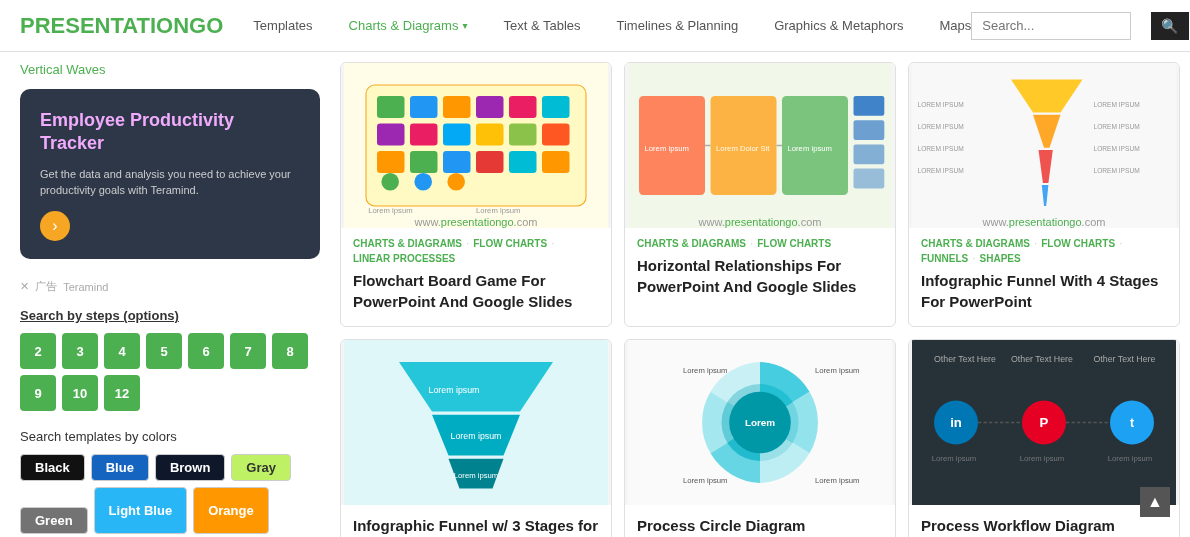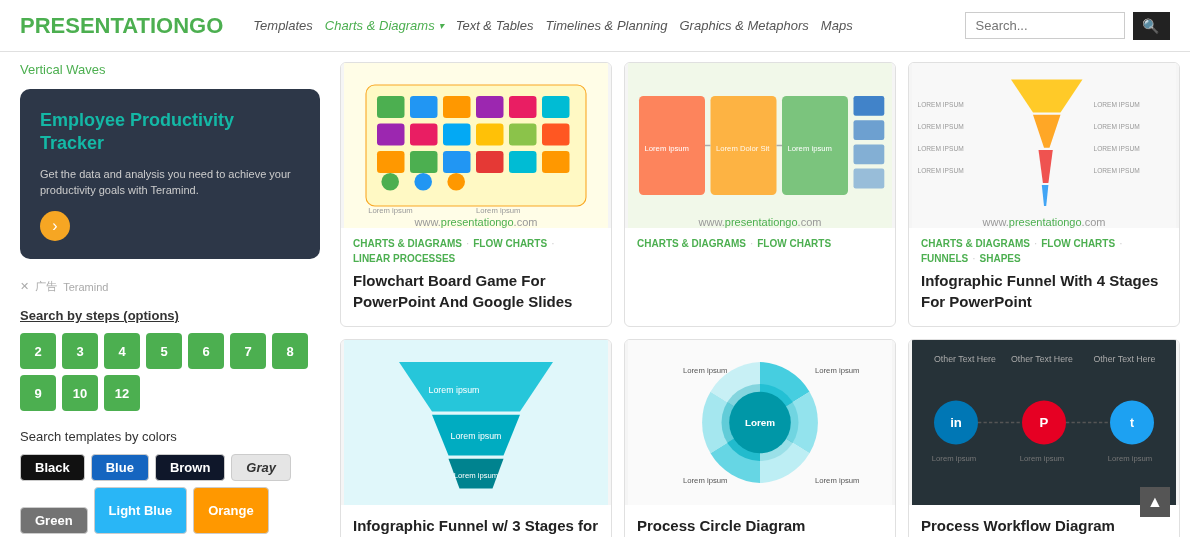--- a/index.html
+++ b/index.html
@@ -18,40 +18,38 @@
       font-size: 22px;
       font-weight: bold;
       color: #222;
       margin-right: 30px;
       white-space: nowrap;
     }
     .logo span { color: #4CAF50; }
     .nav {
       display: flex;
       align-items: center;
-      gap: 12px;
+      gap: 36px;
       flex: 1;
-      font-style: italic;
     }
     .nav-item {
       font-size: 13px;
       color: #555;
       cursor: pointer;
       white-space: nowrap;
     }
     .nav-item.active { color: #4CAF50; }
     .nav-item-with-arrow {
       display: flex;
       align-items: center;
       gap: 4px;
     }
     .search-area {
       display: flex;
-      align-items: center;
-      gap: 8px;
+      gap: 20px;
     }
     .search-input {
       border: 1px solid #ccc;
       padding: 5px 10px;
       font-size: 13px;
       width: 160px;
       outline: none;
     }
     .search-btn {
       background: #222;
@@ -88,21 +86,21 @@
       padding: 20px;
       margin-bottom: 20px;
       color: #fff;
       position: relative;
       height: 170px;
       overflow: hidden;
     }
     .ad-title {
       font-size: 18px;
       font-weight: bold;
-      color: #14b8a6;
+      color: #f0abfc;
       margin-bottom: 10px;
       line-height: 1.3;
     }
     .ad-text {
       font-size: 11px;
       color: #ccc;
       margin-bottom: 12px;
       line-height: 1.5;
     }
     .ad-arrow {
@@ -320,21 +318,21 @@
       <button class="step-btn">9</button>
       <button class="step-btn">10</button>
       <button class="step-btn">12</button>
     </div>
 
     <div class="colors-title">Search templates by colors</div>
     <div class="colors-grid">
       <button class="color-btn" style="background:#111111;color:#fff;">Black</button>
       <button class="color-btn" style="background:#1565C0;color:#fff;">Blue</button>
       <button class="color-btn" style="background:#0f172a;color:#fff;">Brown</button>
-      <button class="color-btn light" style="background:#e5e5e5;color:#333;font-style:italic;">Gray</button>
+      <button class="color-btn light" style="background:#bef264;color:#333;">Gray</button>
       <button class="color-btn" style="background:#737373;color:#fff;margin-top:20px;">Green</button>
       <button class="color-btn" style="background:#29B6F6;color:#fff;">Light Blue</button>
       <button class="color-btn" style="background:#FF9800;color:#fff;">Orange</button>
       <button class="color-btn" style="background:#E91E63;color:#fff;">Pink</button>
       <button class="color-btn" style="background:#7B1FA2;color:#fff;">Purple</button>
       <button class="color-btn" style="background:#E53935;color:#fff;">Red</button>
       <button class="color-btn light" style="background:#fff;color:#333;border:1px solid #ccc;">White</button>
     </div>
   </aside>
 
@@ -412,20 +410,21 @@
           <div class="card-image-url">
             <span style="color:#999">www.</span><span style="color:#4CAF50">presentationgo</span><span style="color:#999">.com</span>
           </div>
         </div>
         <div class="card-body">
           <div class="card-tags">
             <span class="card-tag">CHARTS &amp; DIAGRAMS</span>
             <span class="card-tag-sep">·</span>
             <span class="card-tag">FLOW CHARTS</span>
           </div>
+          <div class="card-title">Horizontal Relationships For PowerPoint And Google Slides</div>
         </div>
       </div>
 
       <div class="card">
         <div class="card-image">
           <svg viewBox="0 0 240 150" class="card-svg">
             <rect width="240" height="150" fill="#f8f8f8"></rect>
 
             <text x="5" y="40" font-size="6" fill="#999">LOREM IPSUM</text>
             <text x="5" y="60" font-size="6" fill="#999">LOREM IPSUM</text>

